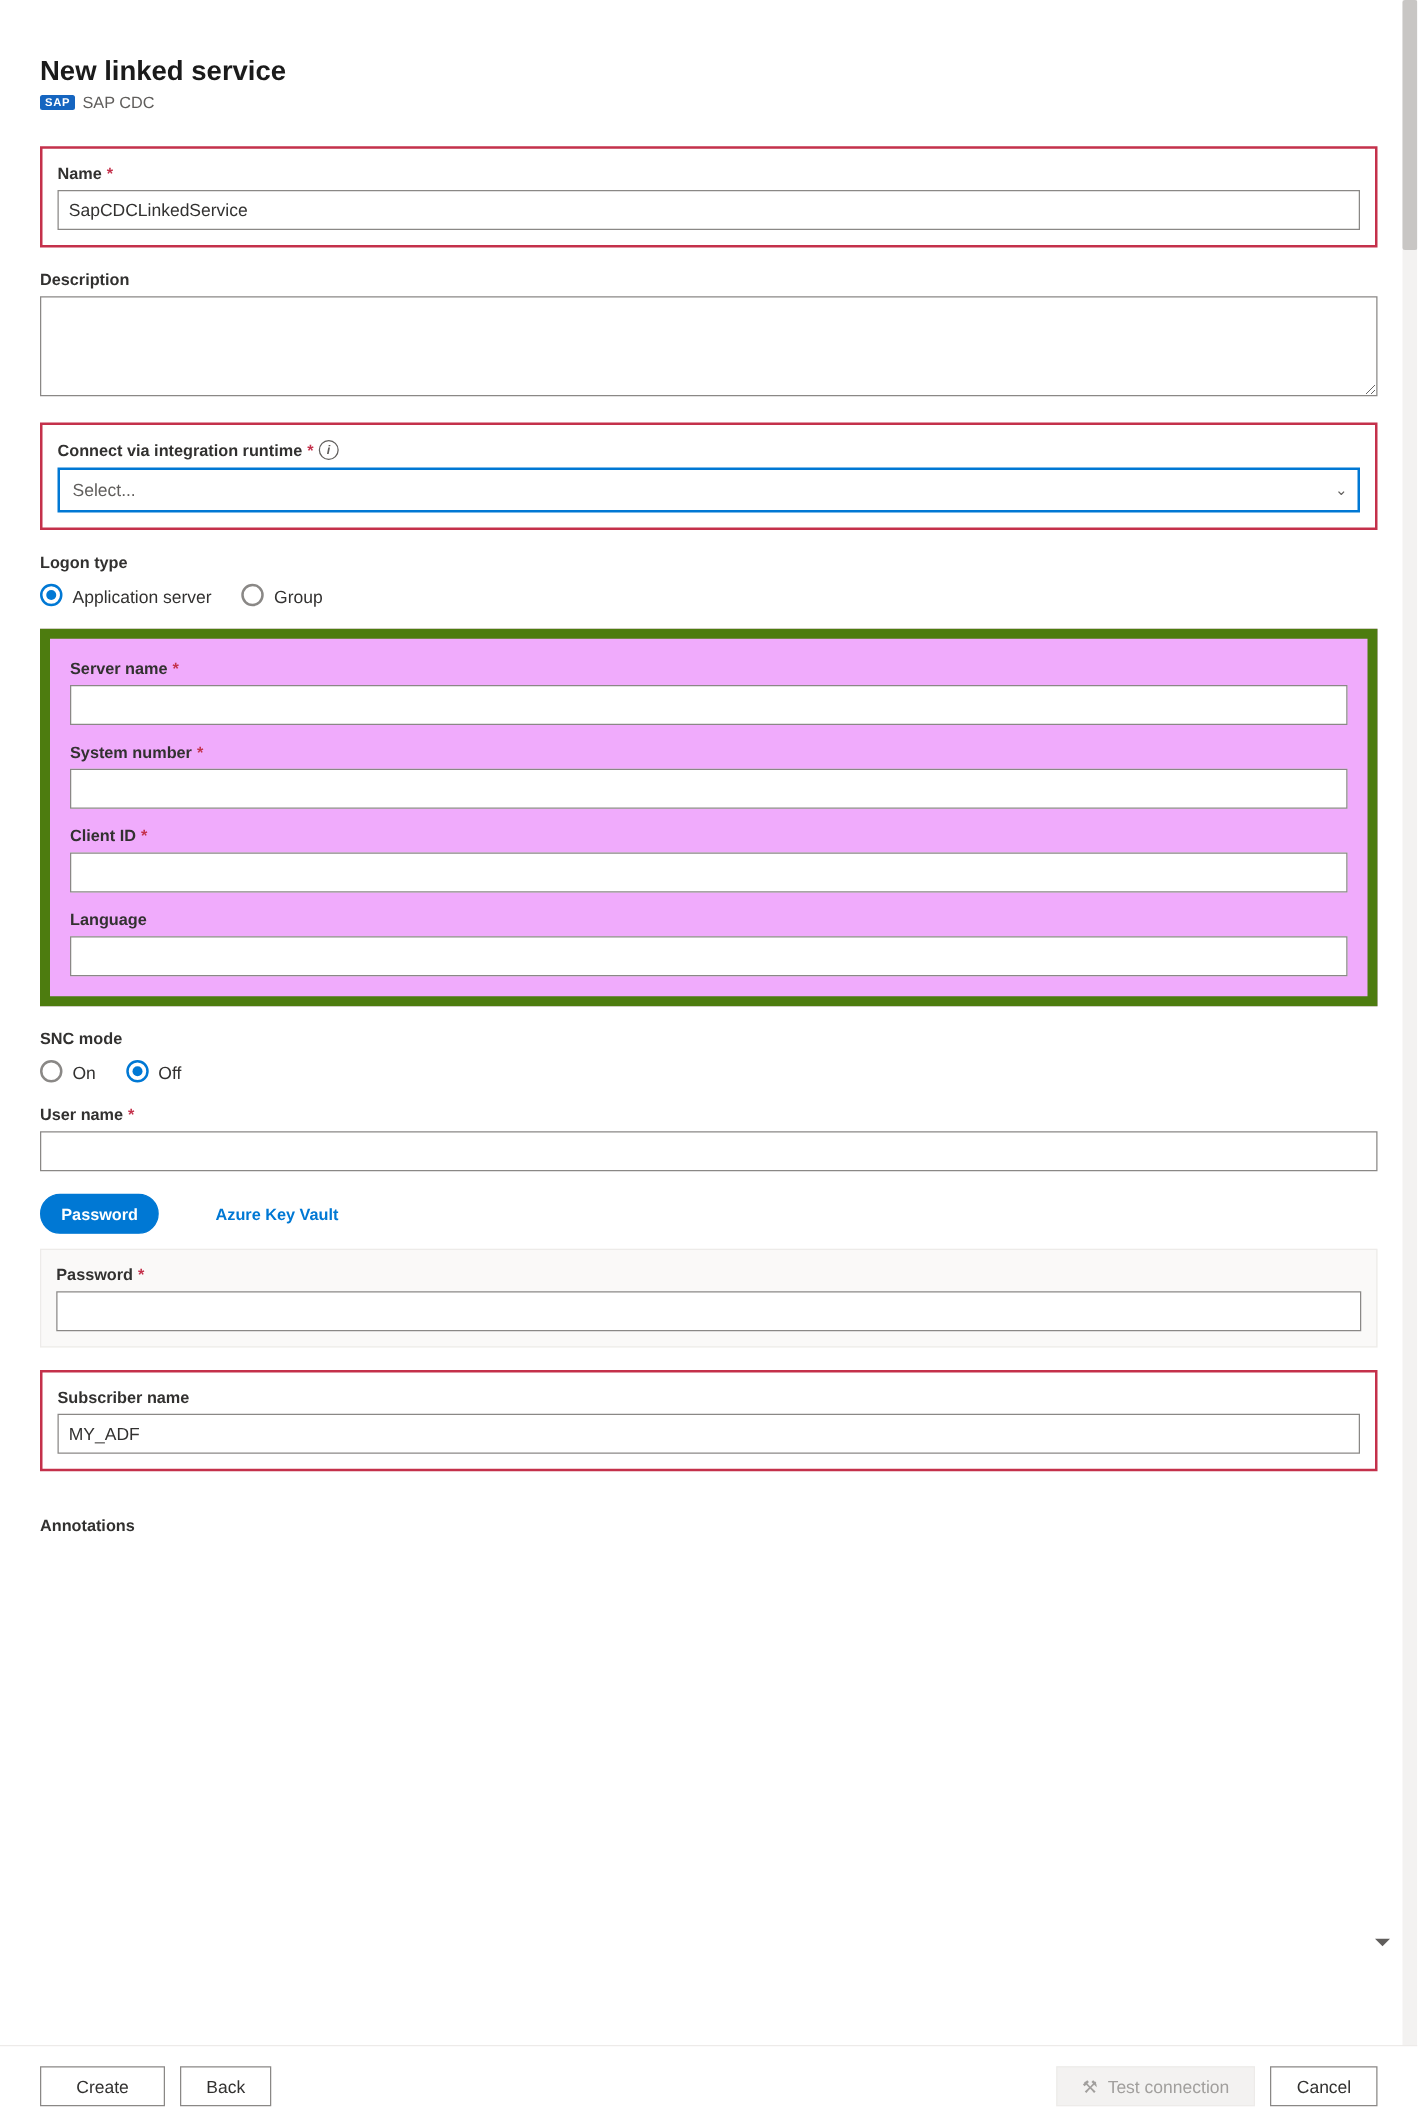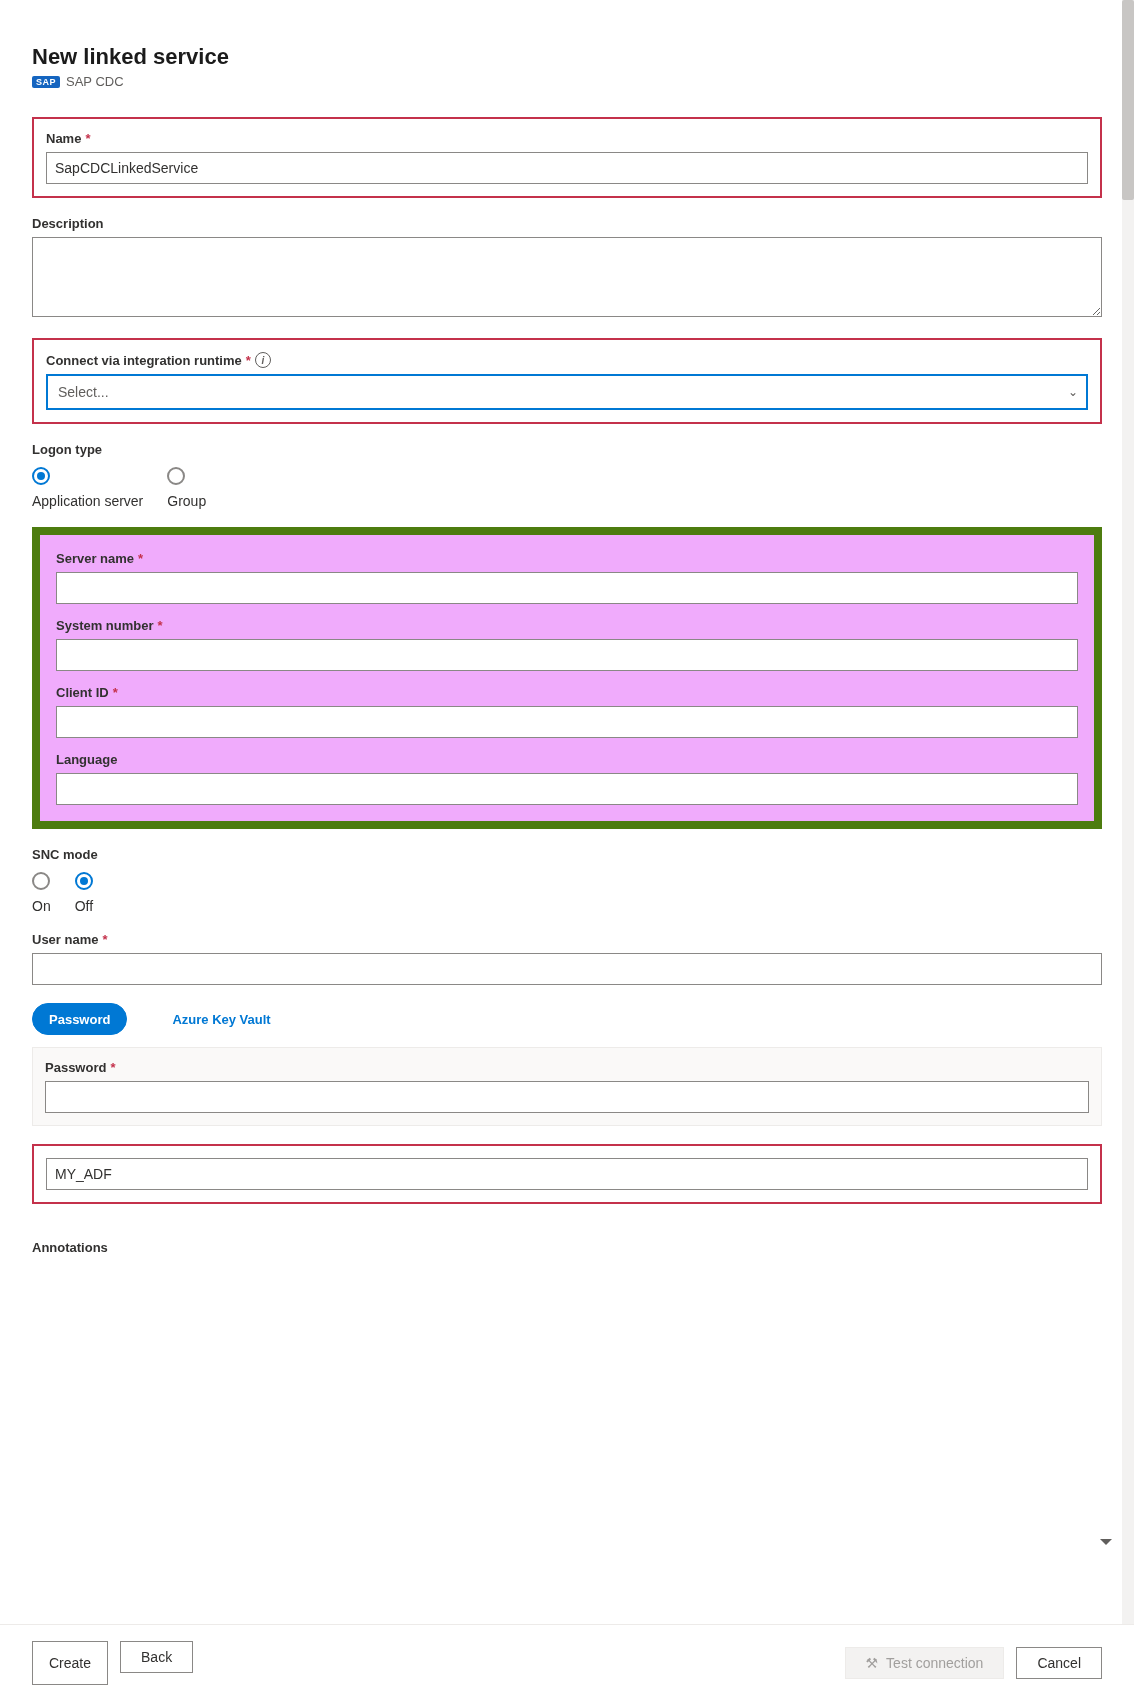--- a/index.html
+++ b/index.html
@@ -164,24 +164,23 @@
     }
 
     .radio-group {
       display: flex;
       align-items: center;
       gap: 24px;
     }
 
     .radio-option {
       display: flex;
-      align-items: flex-start;
+      align-items: flex-end;
       gap: 8px;
       cursor: pointer;
-      flex-direction: column;
     }
 
     .radio-circle {
       width: 18px;
       height: 18px;
       border-radius: 50%;
       border: 2px solid #8a8886;
       display: flex;
       align-items: center;
       justify-content: center;
@@ -308,22 +307,22 @@
       gap: 12px;
     }
 
     .footer-right {
       display: flex;
       gap: 12px;
       align-items: center;
     }
 
     .btn-primary {
-      height: 44px;
-      padding: 0 16px;
+      height: 32px;
+      padding: 0 28px;
       background: #fff;
       border: 1px solid #8a8886;
       color: #323130;
       font-size: 14px;
       cursor: pointer;
       font-family: inherit;
     }
 
     .btn-default {
       height: 32px;
@@ -466,20 +465,21 @@
 
     <div class="password-section">
       <div class="field-label">
         <span>Password</span>
         <span class="required-star">*</span>
       </div>
       <input class="text-input" type="password" style="width: 100%;">
     </div>
 
     <div class="subscriber-box">
+      <div class="field-label">Subscriber name</div>
       <input class="text-input" type="text" value="MY_ADF" style="">
     </div>
 
     <div class="annotations-section">
       <div class="section-label">Annotations</div>
     </div>
 
     <div class="scrollbar-track" style="position:absolute; right:0; top:0; bottom:0;">
       <div class="scrollbar-thumb"></div>
     </div>

